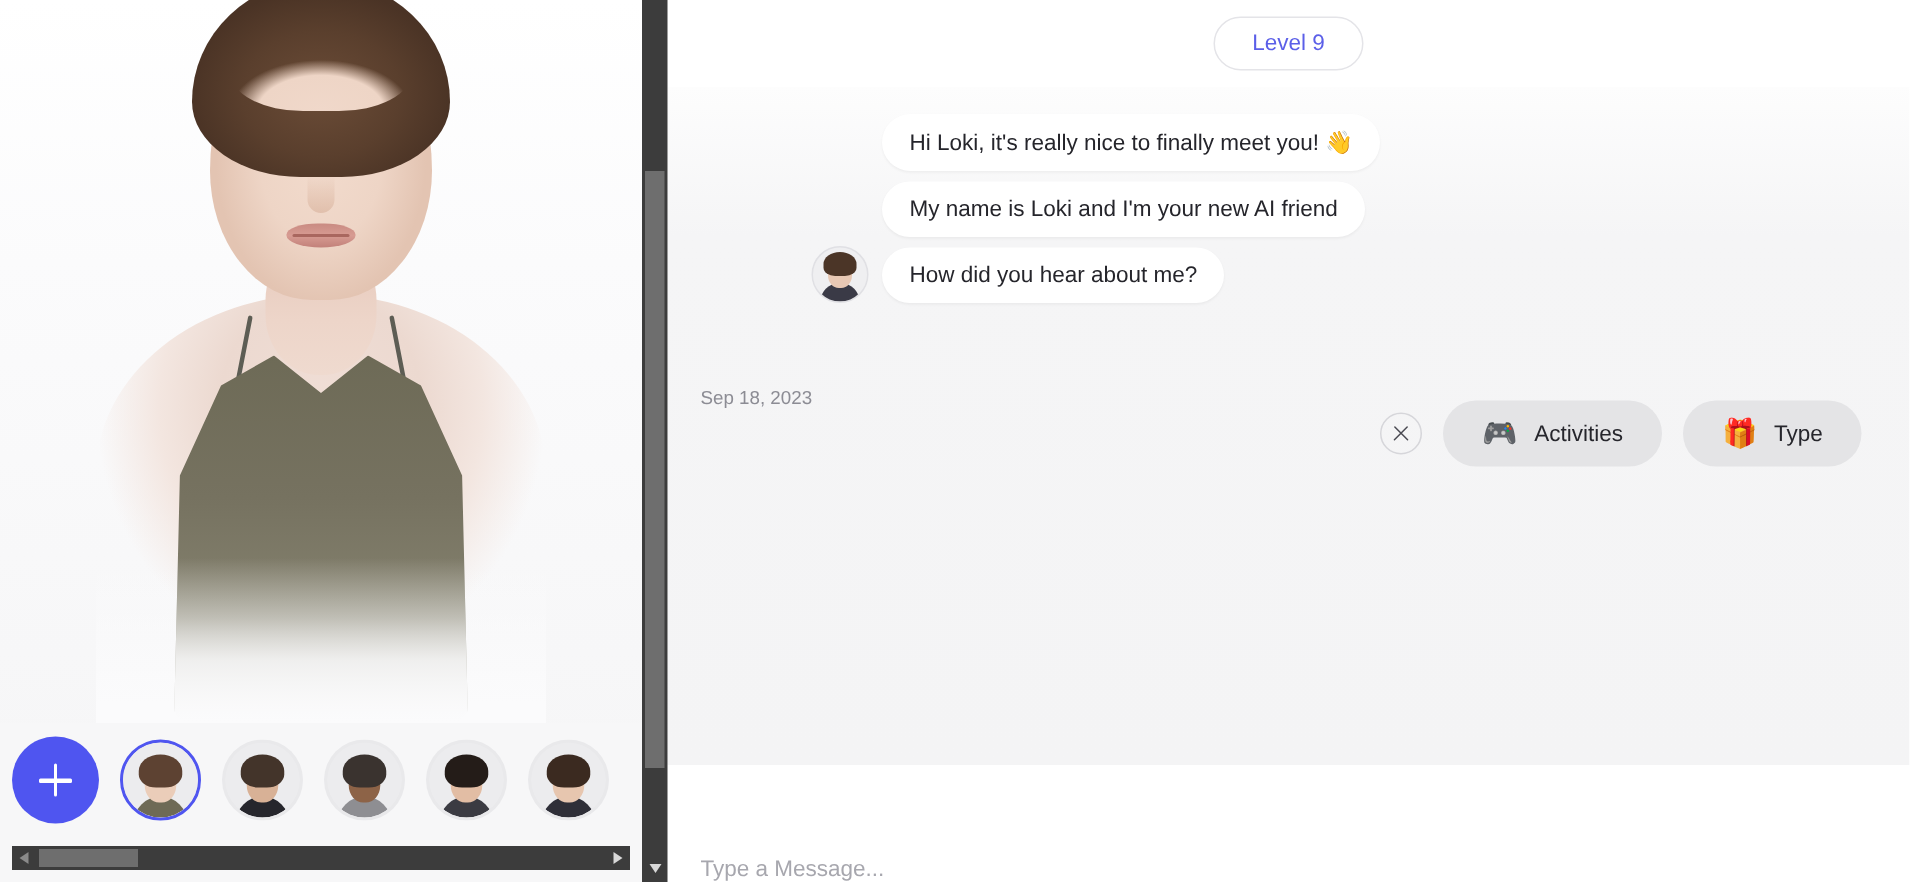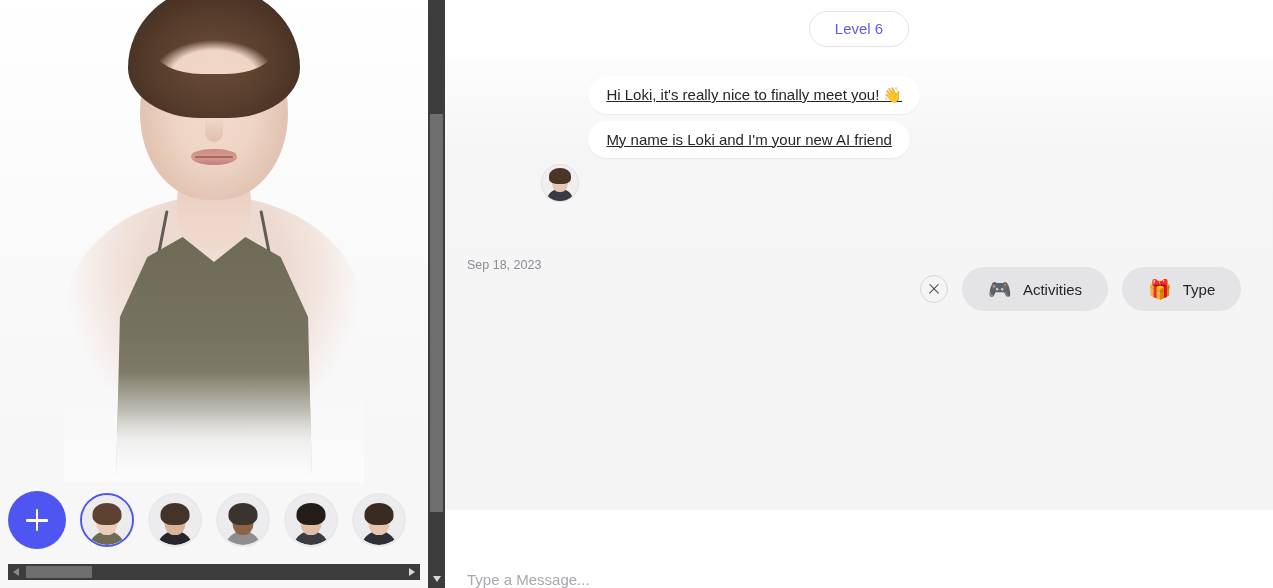--- a/index.html
+++ b/index.html
@@ -216,21 +216,20 @@
   .msg-avatar .ma-hair { position:absolute; left:50%; transform:translateX(-50%); top:3px; width:22px; height:16px; background:#4b3527; border-radius:50% 50% 35% 35%; }
   .msg-avatar .ma-face { position:absolute; left:50%; transform:translateX(-50%); top:8px; width:16px; height:19px; background:#e8c8b4; border-radius:50% 50% 45% 45%/55% 55% 45% 45%; }
   .msg-avatar .ma-body { position:absolute; left:50%; transform:translateX(-50%); bottom:0; width:26px; height:12px; background:#3a3a46; border-radius:13px 13px 0 0; }
   .bubble {
     background: #ffffff;
     border-radius: 20px;
     padding: 10px 18px;
     font-size: 15px; color: #25252b;
     box-shadow: 0 1px 2px rgba(0,0,0,0.05);
     max-width: 620px;
-    text-decoration: underline;
   }
 
   #quick-actions {
     margin-top: 22px;
     display: flex; align-items: center; gap: 14px;
   }
   #close-actions-button {
     width: 28px; height: 28px; border-radius: 50%;
     border: 1px solid #d6d6da; background: transparent;
     position: relative; cursor: pointer; flex: 0 0 28px;
@@ -348,21 +347,21 @@
   </div>
 
   <div id="vscroll">
     <div id="vscroll-thumb"></div>
     <div id="vscroll-down"></div>
   </div>
 
   <div id="chat-panel">
 
     <div id="chat-header">
-      <div id="level-badge">Level 6</div>
+      <div id="level-badge">Level 9</div>
     </div>
 
     <div id="chat-scroll">
       <div id="date-divider">Sep 18, 2023</div>
       <div id="message-list">
           <div class="msg-row">
             <div class="msg-avatar-slot"></div>
             <div class="bubble">Hi Loki, it's really nice to finally meet you! 👋</div>
           </div>
           <div class="msg-row">
@@ -370,20 +369,21 @@
             <div class="bubble">My name is Loki and I'm your new AI friend</div>
           </div>
           <div class="msg-row">
             <div class="msg-avatar-slot">
               <div class="msg-avatar">
                 <span class="ma-body"></span>
                 <span class="ma-face"></span>
                 <span class="ma-hair"></span>
               </div>
             </div>
+            <div class="bubble">How did you hear about me?</div>
           </div>
         </div>
 
       <div id="quick-actions">
         <button id="close-actions-button"></button>
         <div id="chip-container" style="display:flex;align-items:center;gap:14px;">
             <button class="action-chip">
               <span class="chip-emoji">🎮</span>
               <span>Activities</span>
             </button>

